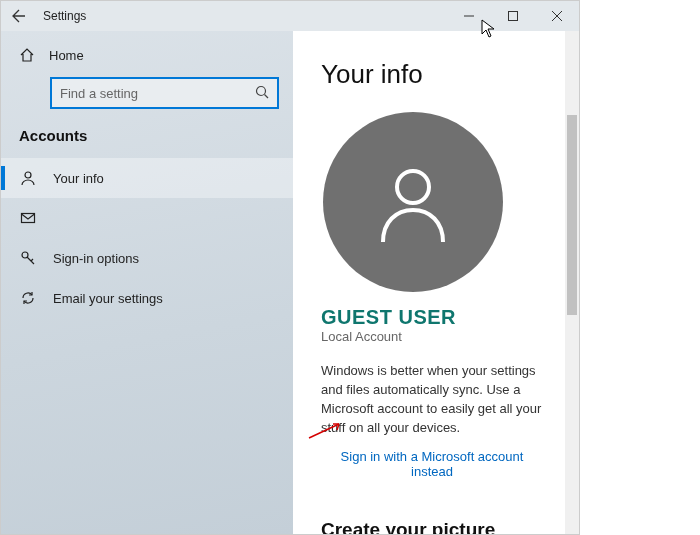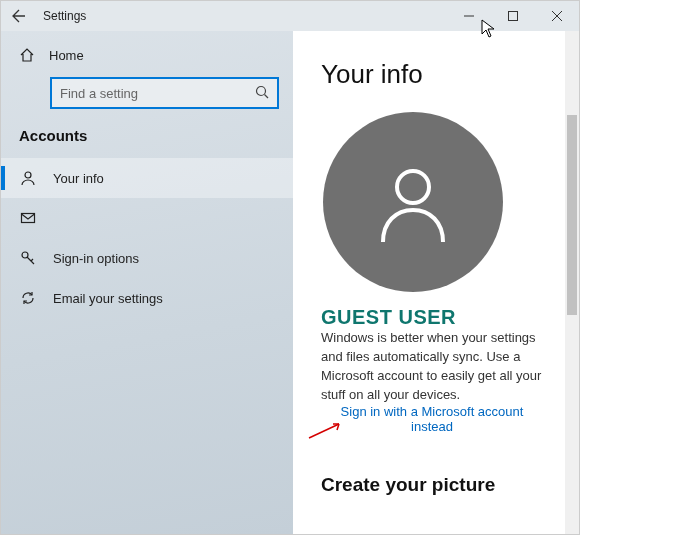--- a/index.html
+++ b/index.html
@@ -26,21 +26,21 @@
   .navitem.selected::before { content:""; position:absolute; left:0; top:8px; bottom:8px; width:4px; background:#0078d7; }
   .navitem .ico { width:18px; display:flex; justify-content:center; color:#222; }
   .main { flex:1; background:#fff; overflow:hidden; position:relative; display:flex; }
   .content { flex:1; padding: 28px 22px 0 28px; overflow-y:auto; }
   .scrolltrack { width:14px; background:#f0f0f0; height:100%; position:relative; }
   .scrollthumb { position:absolute; left:2px; right:2px; top:84px; height:200px; background:#c1c1c1; }
   h1.page { font-size:26px; font-weight:400; color:#111; margin-bottom:22px; }
   .avatar { width:180px; height:180px; border-radius:50%; background:#707070; display:flex; align-items:center; justify-content:center; margin-bottom:14px; margin-left:2px; }
   .username { font-size:20px; font-weight:700; color:#0f766e; letter-spacing:0.5px; }
   .acct-type { font-size:13px; color:#666; margin-bottom:18px; }
-  .desc { font-size:13px; color:#333; line-height:1.45; max-width:330px; }
+  .desc { font-size:13px; color:#333; line-height:1.45; margin-bottom:12px; max-width:330px; }
   .link { font-size:13px; color:#0067c0; cursor:pointer;text-align:center; }
   h2.sub { font-size:19px; font-weight:700; color:#111; margin-top:40px; }
   .cursor { position:absolute; left:480px; top:18px; pointer-events:none; }
   .arrow { position:absolute; left:306px; top:419px; pointer-events:none; }
   svg { display:block; }
 </style>
 </head>
 <body>
 
 <div class="window">
@@ -142,20 +142,21 @@
         <h1 class="page">Your info</h1>
 
         <div class="avatar">
           <svg width="100" height="100" viewBox="0 0 100 100">
             <circle cx="50" cy="35" r="16" stroke="#fff" stroke-width="4" fill="none"></circle>
             <path d="M20 90c0-20 13-32 30-32s30 12 30 32" stroke="#fff" stroke-width="4" fill="none"></path>
           </svg>
         </div>
 
         <div class="username">GUEST USER</div>
+        <div class="acct-type">Local Account</div>
 
         <div class="desc">Windows is better when your settings and files automatically sync. Use a Microsoft account to easily get all your stuff on all your devices.</div>
 
         <div class="link">Sign in with a Microsoft account instead</div>
 
         <h2 class="sub">Create your picture</h2>
       </div>
 
       <div class="scrolltrack">
         <div class="scrollthumb"></div>

